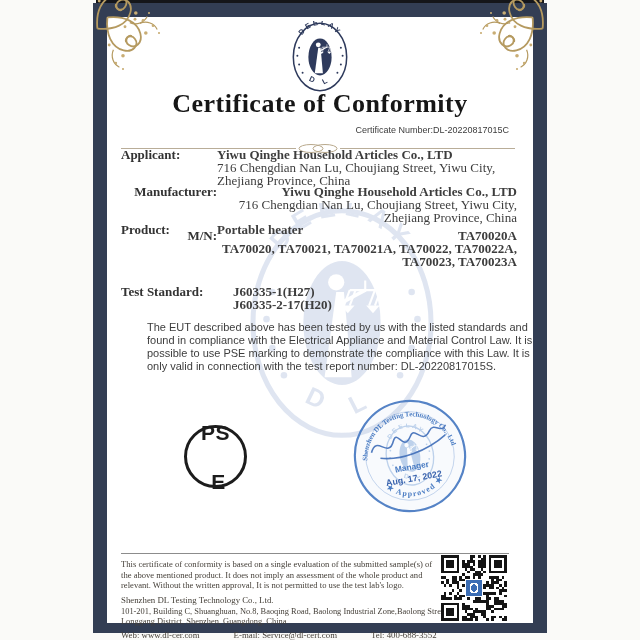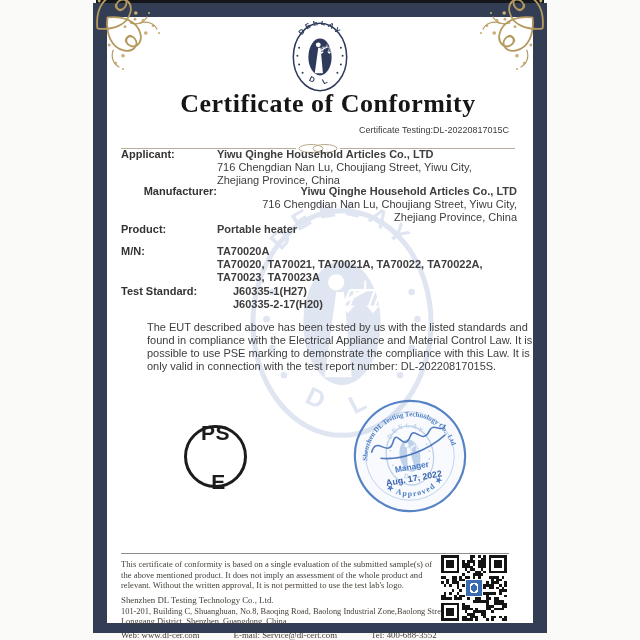--- a/index.html
+++ b/index.html
@@ -17,37 +17,37 @@
   
   .corner { position:absolute; width:60px; height:60px; z-index:5; }
   .corner.tl { left:-2px; top:-2px; }
   .corner.tr { right:-2px; top:-2px; transform:scaleX(-1); }
   .corner.bl { left:-12px; bottom:-14px; transform:scaleY(-1); }
   .corner.br { right:-12px; bottom:-14px; transform:scale(-1,-1); }
 
   .logo-top { position:absolute; left:184px; top:4px; width:58px; height:72px; color:#2e3a5c; }
 
   .title {
-    position:absolute; top:72px; left:8px; width:100%; text-align:center;
+    position:absolute; top:72px; left:0; width:100%; text-align:center;
     font-family:"Liberation Serif", serif; font-weight:bold; font-size:26px; color:#161616;
     letter-spacing:0.5px;
   }
   .cert-number {
     position:absolute; top:108px; right:24px; font-size:9px; color:#3c3c3c;
   }
   .rule-line { position:absolute; top:126px; left:14px; width:394px; height:10px; }
   .rule-line .hr { position:absolute; top:5px; left:0; width:100%; border-top:1px solid #b9ad98; }
   .rule-line svg { position:absolute; left:50%; top:0; transform:translateX(-50%); background:#fff; }
 
-  .row { position:absolute; left:14px; display:flex; font-size:11px; color:#3d3d3d; line-height:13px; }
+  .row { position:absolute; left:14px; display:flex; font-size:13px; color:#3d3d3d; line-height:13px;font-family:Liberation Serif, serif; }
   .row-label { width:96px; font-weight:bold; color:#333; }
   .row-value { width:300px; }
   .row-value .l1 { font-weight:bold; }
   .row.bold2 .l2 { font-weight:bold; }
-  .r1 { top:131px; } .r2 { top:168px;text-align:right; } .r3 { top:206px; } .r4 { top:228px; } .r5 { top:268px;gap:16px; }
+  .r1 { top:131px; } .r2 { top:168px;text-align:right; } .r3 { top:206px; } .r4 { top:212px;text-align:right; } .r5 { top:268px;gap:16px; }
 
   .statement {
     position:absolute; top:304px; left:0; width:402px;
     font-size:11px; line-height:13px; color:#3d3d3d;margin-left:40px;
   }
 
   .watermark { position:absolute; left:138px; top:186px; width:194px; height:240px; color:#9db0d4; opacity:0.32; z-index:0; }
   .content-layer { position:relative; z-index:1; }
 
   .pse-mark {
@@ -155,21 +155,21 @@
           <use href="#corner-flourish"></use>
         </svg>
 
       <div class="logo-top">
         <svg viewBox="0 0 100 124" width="100%" height="100%">
             <use href="#dl-logo"></use>
           </svg>
       </div>
 
       <div class="title">Certificate of Conformity</div>
-      <div class="cert-number">Certificate Testing:DL-20220817015C</div>
+      <div class="cert-number">Certificate Number:DL-20220817015C</div>
 
       <div class="rule-line">
         <div class="hr"></div>
         <svg width="44" height="11" viewBox="0 0 44 11">
           <ellipse cx="15" cy="5.5" rx="12" ry="4" fill="#fff" stroke="#b9a98c" stroke-width="1"></ellipse>
           <ellipse cx="29" cy="5.5" rx="12" ry="4" fill="none" stroke="#b9a98c" stroke-width="1"></ellipse>
         </svg>
       </div>
 
       <div class="row r1">

